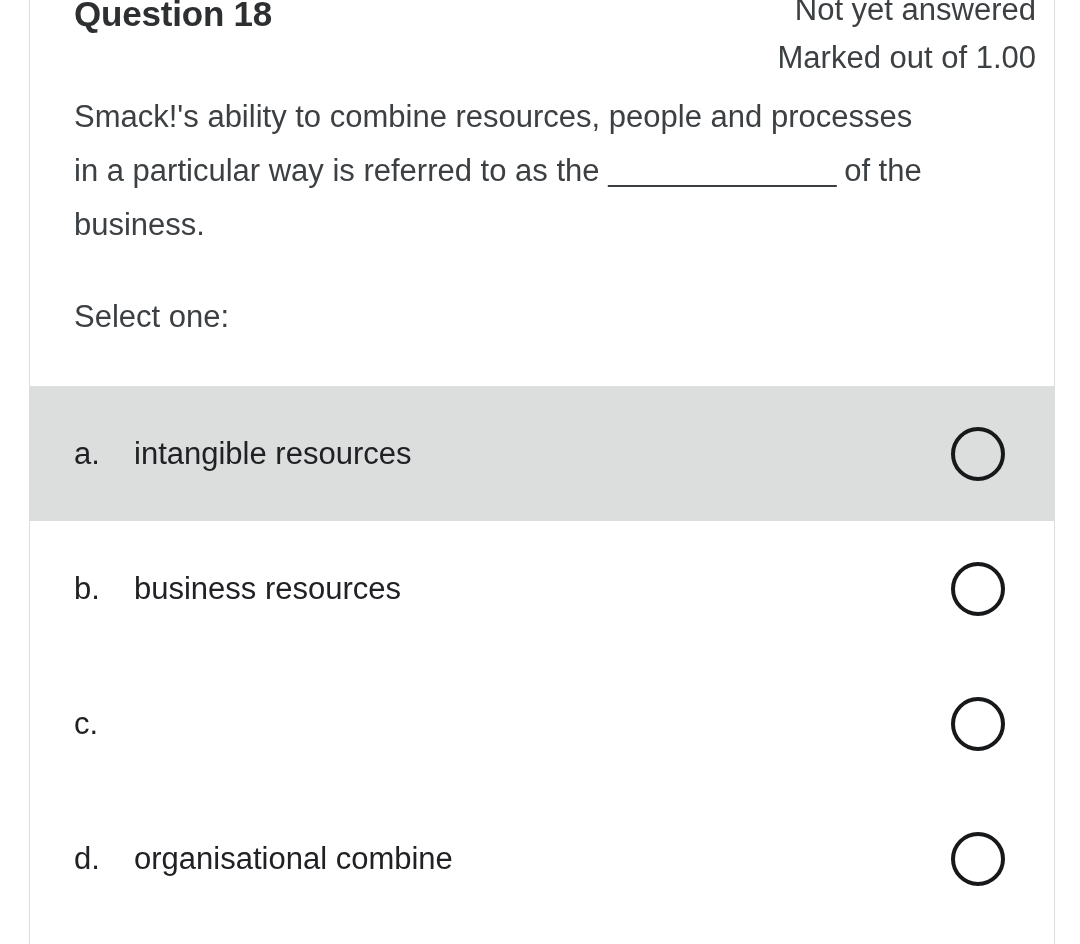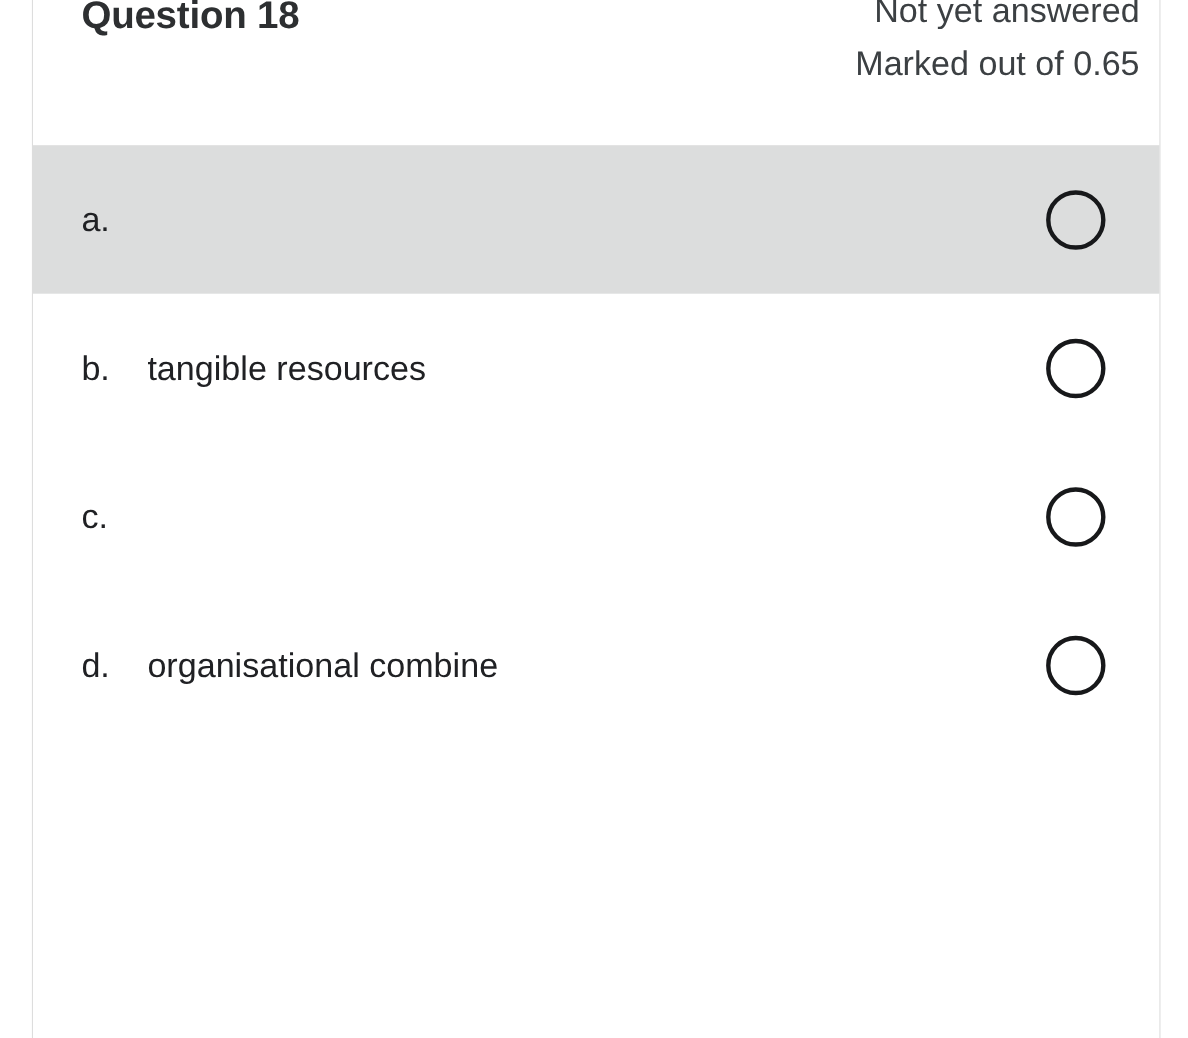--- a/index.html
+++ b/index.html
@@ -126,38 +126,47 @@
 </style>
 </head>
 <body>
 
 <div class="question-card">
 
   <div class="q-header">
     <div class="q-title">Question 18</div>
     <div class="q-info">
       <span class="q-info-line">Not yet answered</span>
-      <span class="q-info-line">Marked out of 0.65</span>
+      <span class="q-info-line">Marked out of 1.00</span>
     </div>
   </div>
 
+  <div class="q-body">
+    <p class="q-text">
+      <span>Smack!'s ability to combine resources, people and</span>
+      <span>processes in a particular way is referred to as the</span>
+      <span class="q-blank">______________</span><span> of the business.</span>
+    </p>
+    <p class="q-prompt">Select one:</p>
+  </div>
 
   <div class="answers">
 
     <div class="answer-row is-highlighted">
       <span class="answer-label">
         <span class="answer-letter">a.</span>
+        <span class="answer-text">intangible resources</span>
       </span>
       <span class="radio"></span>
     </div>
 
     <div class="answer-row">
       <span class="answer-label">
         <span class="answer-letter">b.</span>
-        <span class="answer-text">tangible resources</span>
+        <span class="answer-text">business resources</span>
       </span>
       <span class="radio"></span>
     </div>
 
     <div class="answer-row">
       <span class="answer-label">
         <span class="answer-letter">c.</span>
       </span>
       <span class="radio"></span>
     </div>

